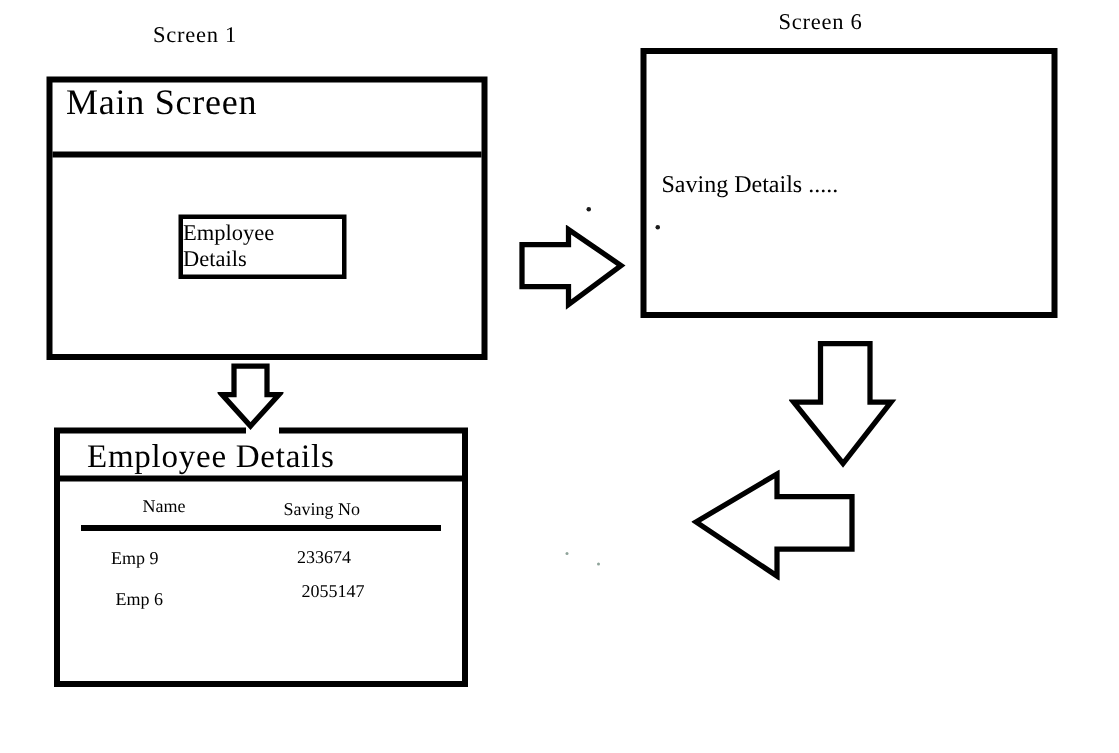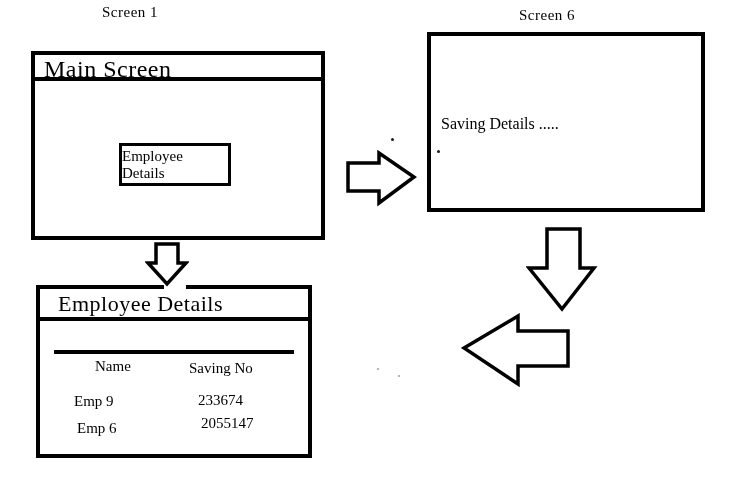--- a/index.html
+++ b/index.html
@@ -2,40 +2,40 @@
 <html><head>
 <meta charset="utf-8">
 <style>
   * { margin:0; padding:0; box-sizing:border-box; }
   html,body { background:#ffffff; }
   body { font-family:"Liberation Serif","DejaVu Serif",serif; color:#000; }
   .canvas { position:relative; width:746px; height:502px; background:#fff; overflow:hidden; }
   .screen-label { position:absolute; font-size:15px; letter-spacing:0.5px; }
   .window { position:absolute; border:4px solid #000; background:#fff; }
   .titlebar { position:relative; width:100%; border-bottom:4px solid #000; }
-  .main-titlebar { height:26px; }
+  .main-titlebar { height:50px; }
   .main-titlebar span { display:block; font-size:24px; padding:1px 0 0 9px; letter-spacing:0.5px; }
   .emp-titlebar { height:32px; }
   .emp-titlebar span { display:block; font-size:22px; padding:2px 0 0 18px; letter-spacing:0.5px; }
   .emp-button { position:absolute; left:84px; top:88px; width:112px; height:43px; border:3px solid #000;
                 display:flex; align-items:center; justify-content:center; font-size:15px; background:#fff; }
   .saving-text { position:absolute; left:0; top:79px; width:100%; text-align:left; text-indent:10px; font-size:16px; }
-  .cell { position:absolute; font-size:15px; white-space:nowrap;margin-top:28px; }
+  .cell { position:absolute; font-size:12px; white-space:nowrap; }
   .header-rule { position:absolute; left:14px; top:61px; width:240px; height:4px; background:#000; }
   svg.arrow { position:absolute; }
   svg.arrow polygon { fill:#ffffff; stroke:#000000; stroke-width:3.5; stroke-linejoin:miter; }
   .gap-patch { position:absolute; background:#ffffff; }
   .speck { position:absolute; border-radius:50%; }
 </style>
 </head>
 <body>
 
 <div class="canvas">
 
-  <div class="screen-label" style="left:102px;top:4px">Screen 1</div>
+  <div class="screen-label" style="left:102px;top:16px">Screen 1</div>
   <div class="screen-label" style="left:519px;top:7px">Screen 6</div>
 
   <div class="window" style="left:31px;top:51px;width:294px;height:189px">
     <div class="titlebar main-titlebar">
       <span>Main Screen</span>
     </div>
     <div class="emp-button">
       <span>Employee Details</span>
     </div>
   </div>

